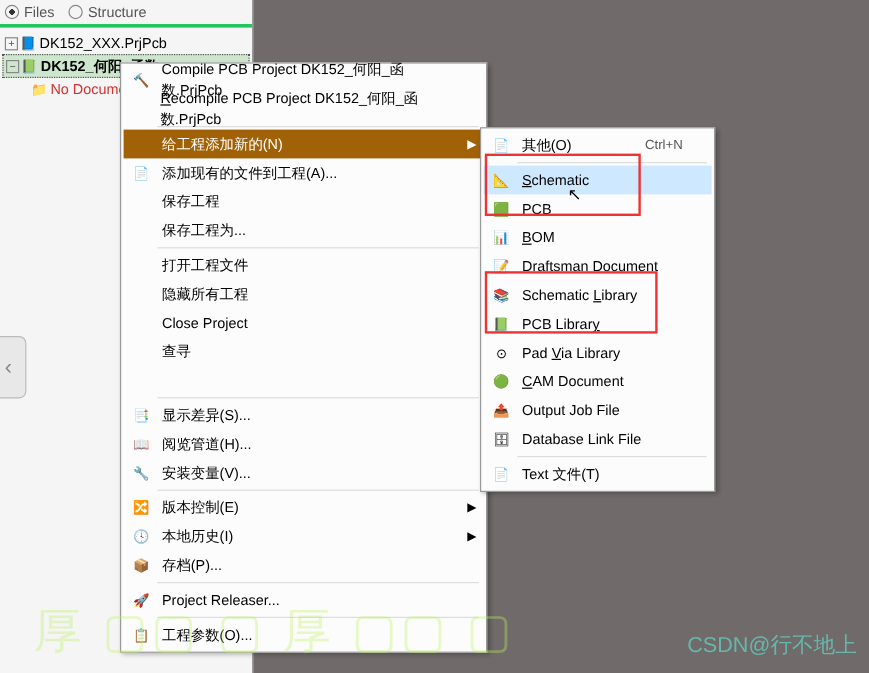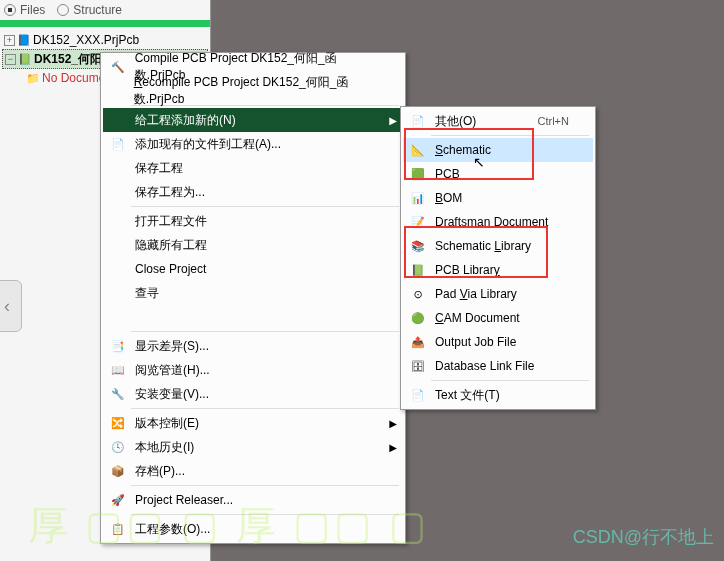--- a/index.html
+++ b/index.html
@@ -1,29 +1,29 @@
 <!DOCTYPE html>
 <html><head>
 <meta charset="utf-8">
 <style>
 body{margin:0;font-family:"Microsoft YaHei","Segoe UI",sans-serif;font-size:12px;background:#706a6a;overflow:hidden;width:724px;height:561px;position:relative}
 .left-panel{position:absolute;left:0;top:0;width:210px;height:561px;background:#f5f5f5;border-right:1px solid #999}
-.panel-top{height:20px;border-bottom:7px solid #22c55e;display:flex;align-items:center;padding:0 4px;color:#555;gap:4px}
+.panel-top{height:20px;border-bottom:3px solid #22c55e;display:flex;align-items:center;padding:0 4px;color:#555;gap:4px}
 .radio{width:10px;height:10px;border:1px solid #888;border-radius:50%;display:inline-block}
 .radio.sel{background:radial-gradient(circle,#333 30%,transparent 35%)}
 .tree{padding:4px 2px}
 .tree-row{display:flex;align-items:center;height:18px;padding:0 2px;gap:2px}
 .tree-row.sel{background:#cde6cd;border:1px dotted #555}
 .exp{width:9px;height:9px;border:1px solid #888;display:flex;align-items:center;justify-content:center;font-size:9px;line-height:1;color:#555}
 .ic{width:14px;height:14px;display:inline-flex;align-items:center;justify-content:center;font-size:11px}
 .menu{position:absolute;background:#fcfcfc;border:1px solid #999;box-shadow:2px 2px 4px rgba(0,0,0,0.3);padding:2px}
 .menu1{left:100px;top:52px;width:300px}
 .menu2{left:400px;top:106px;width:190px}
 .mi{display:flex;align-items:center;height:24px;padding:0 20px 0 4px;position:relative}
-.mi.hl{background:#14532d;color:#fff}
+.mi.hl{background:#a16207;color:#fff}
 .mi.hl2{background:#cde8ff}
 .mi .ic{width:22px;margin-right:6px}
 .sep{height:1px;background:#ddd;margin:2px 4px 2px 28px}
 .arrow{position:absolute;right:6px;font-size:10px}
 .hotkey{position:absolute;right:24px;color:#555;font-size:11px}
 .redbox{position:absolute;border:2px solid #e33;pointer-events:none}
 .chev{position:absolute;left:-8px;top:280px;width:28px;height:50px;background:#e8e8e8;border:1px solid #bbb;border-radius:0 6px 6px 0;display:flex;align-items:center;justify-content:center;color:#888;font-size:18px}
 .watermark{position:absolute;right:10px;bottom:12px;color:#5eead4;font-size:18px;opacity:0.6}
 .cursor{position:absolute;left:473px;top:154px;font-size:14px;color:#000;pointer-events:none}
 u{text-decoration:underline}

